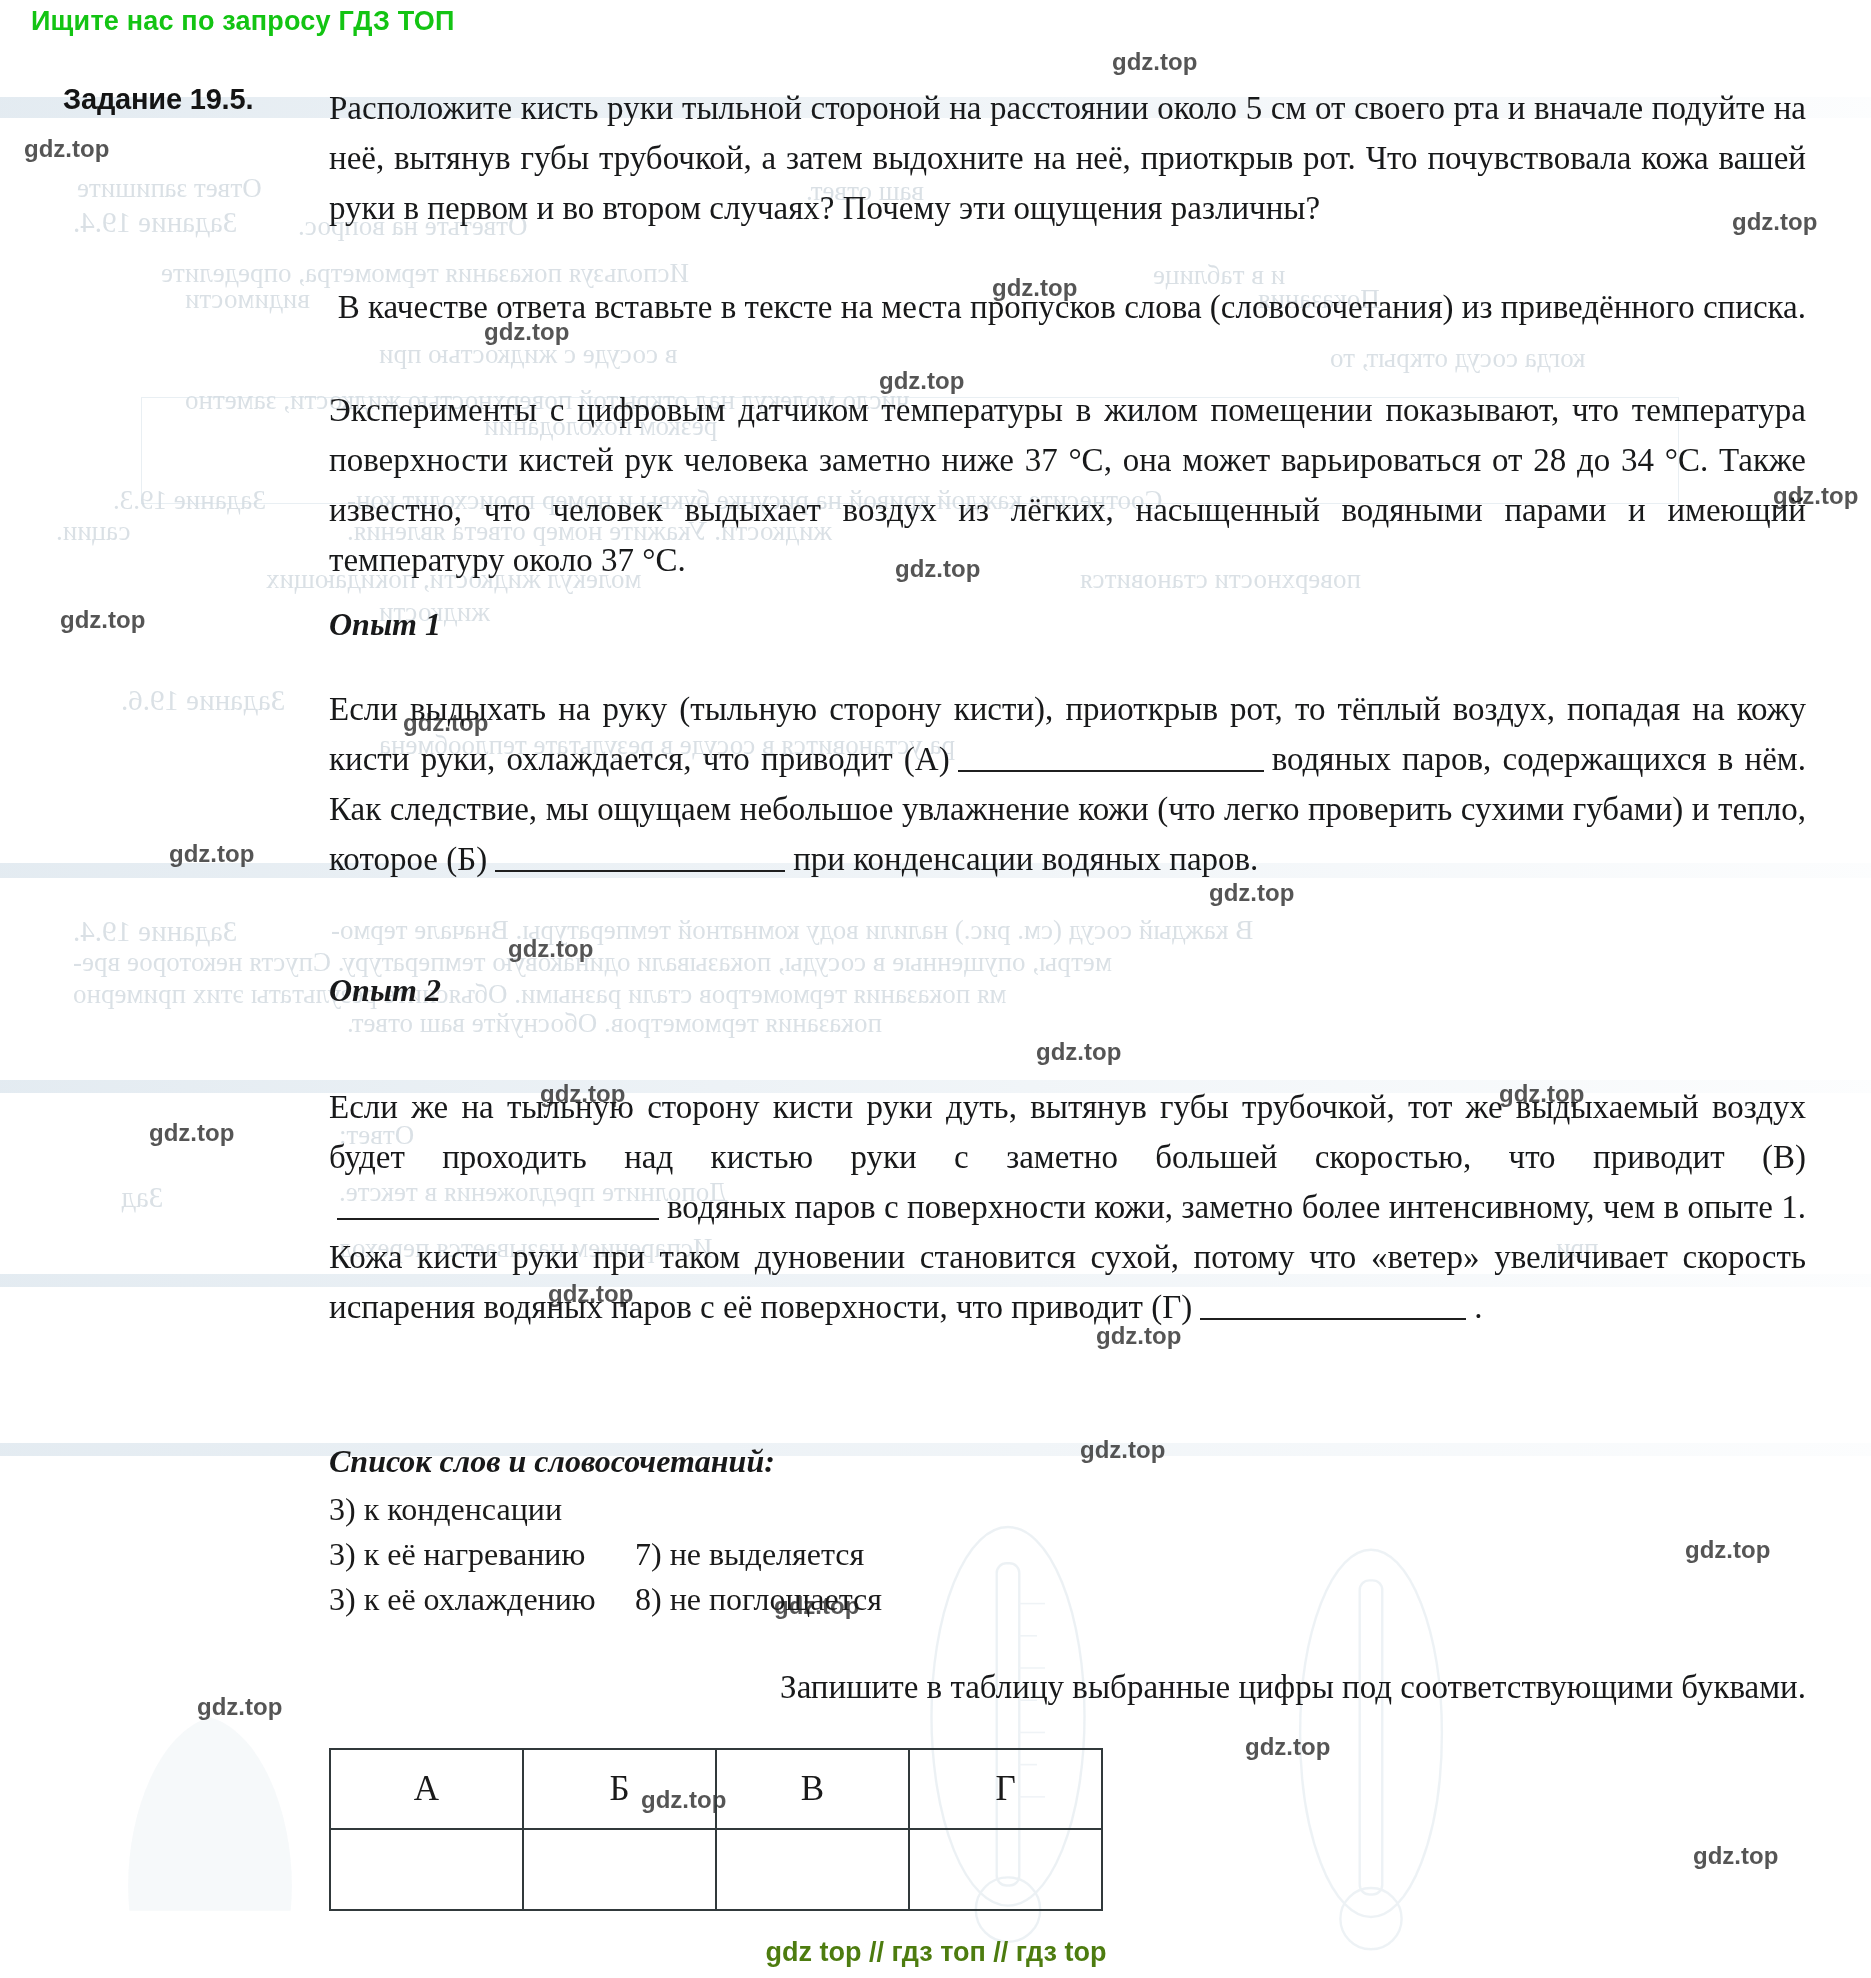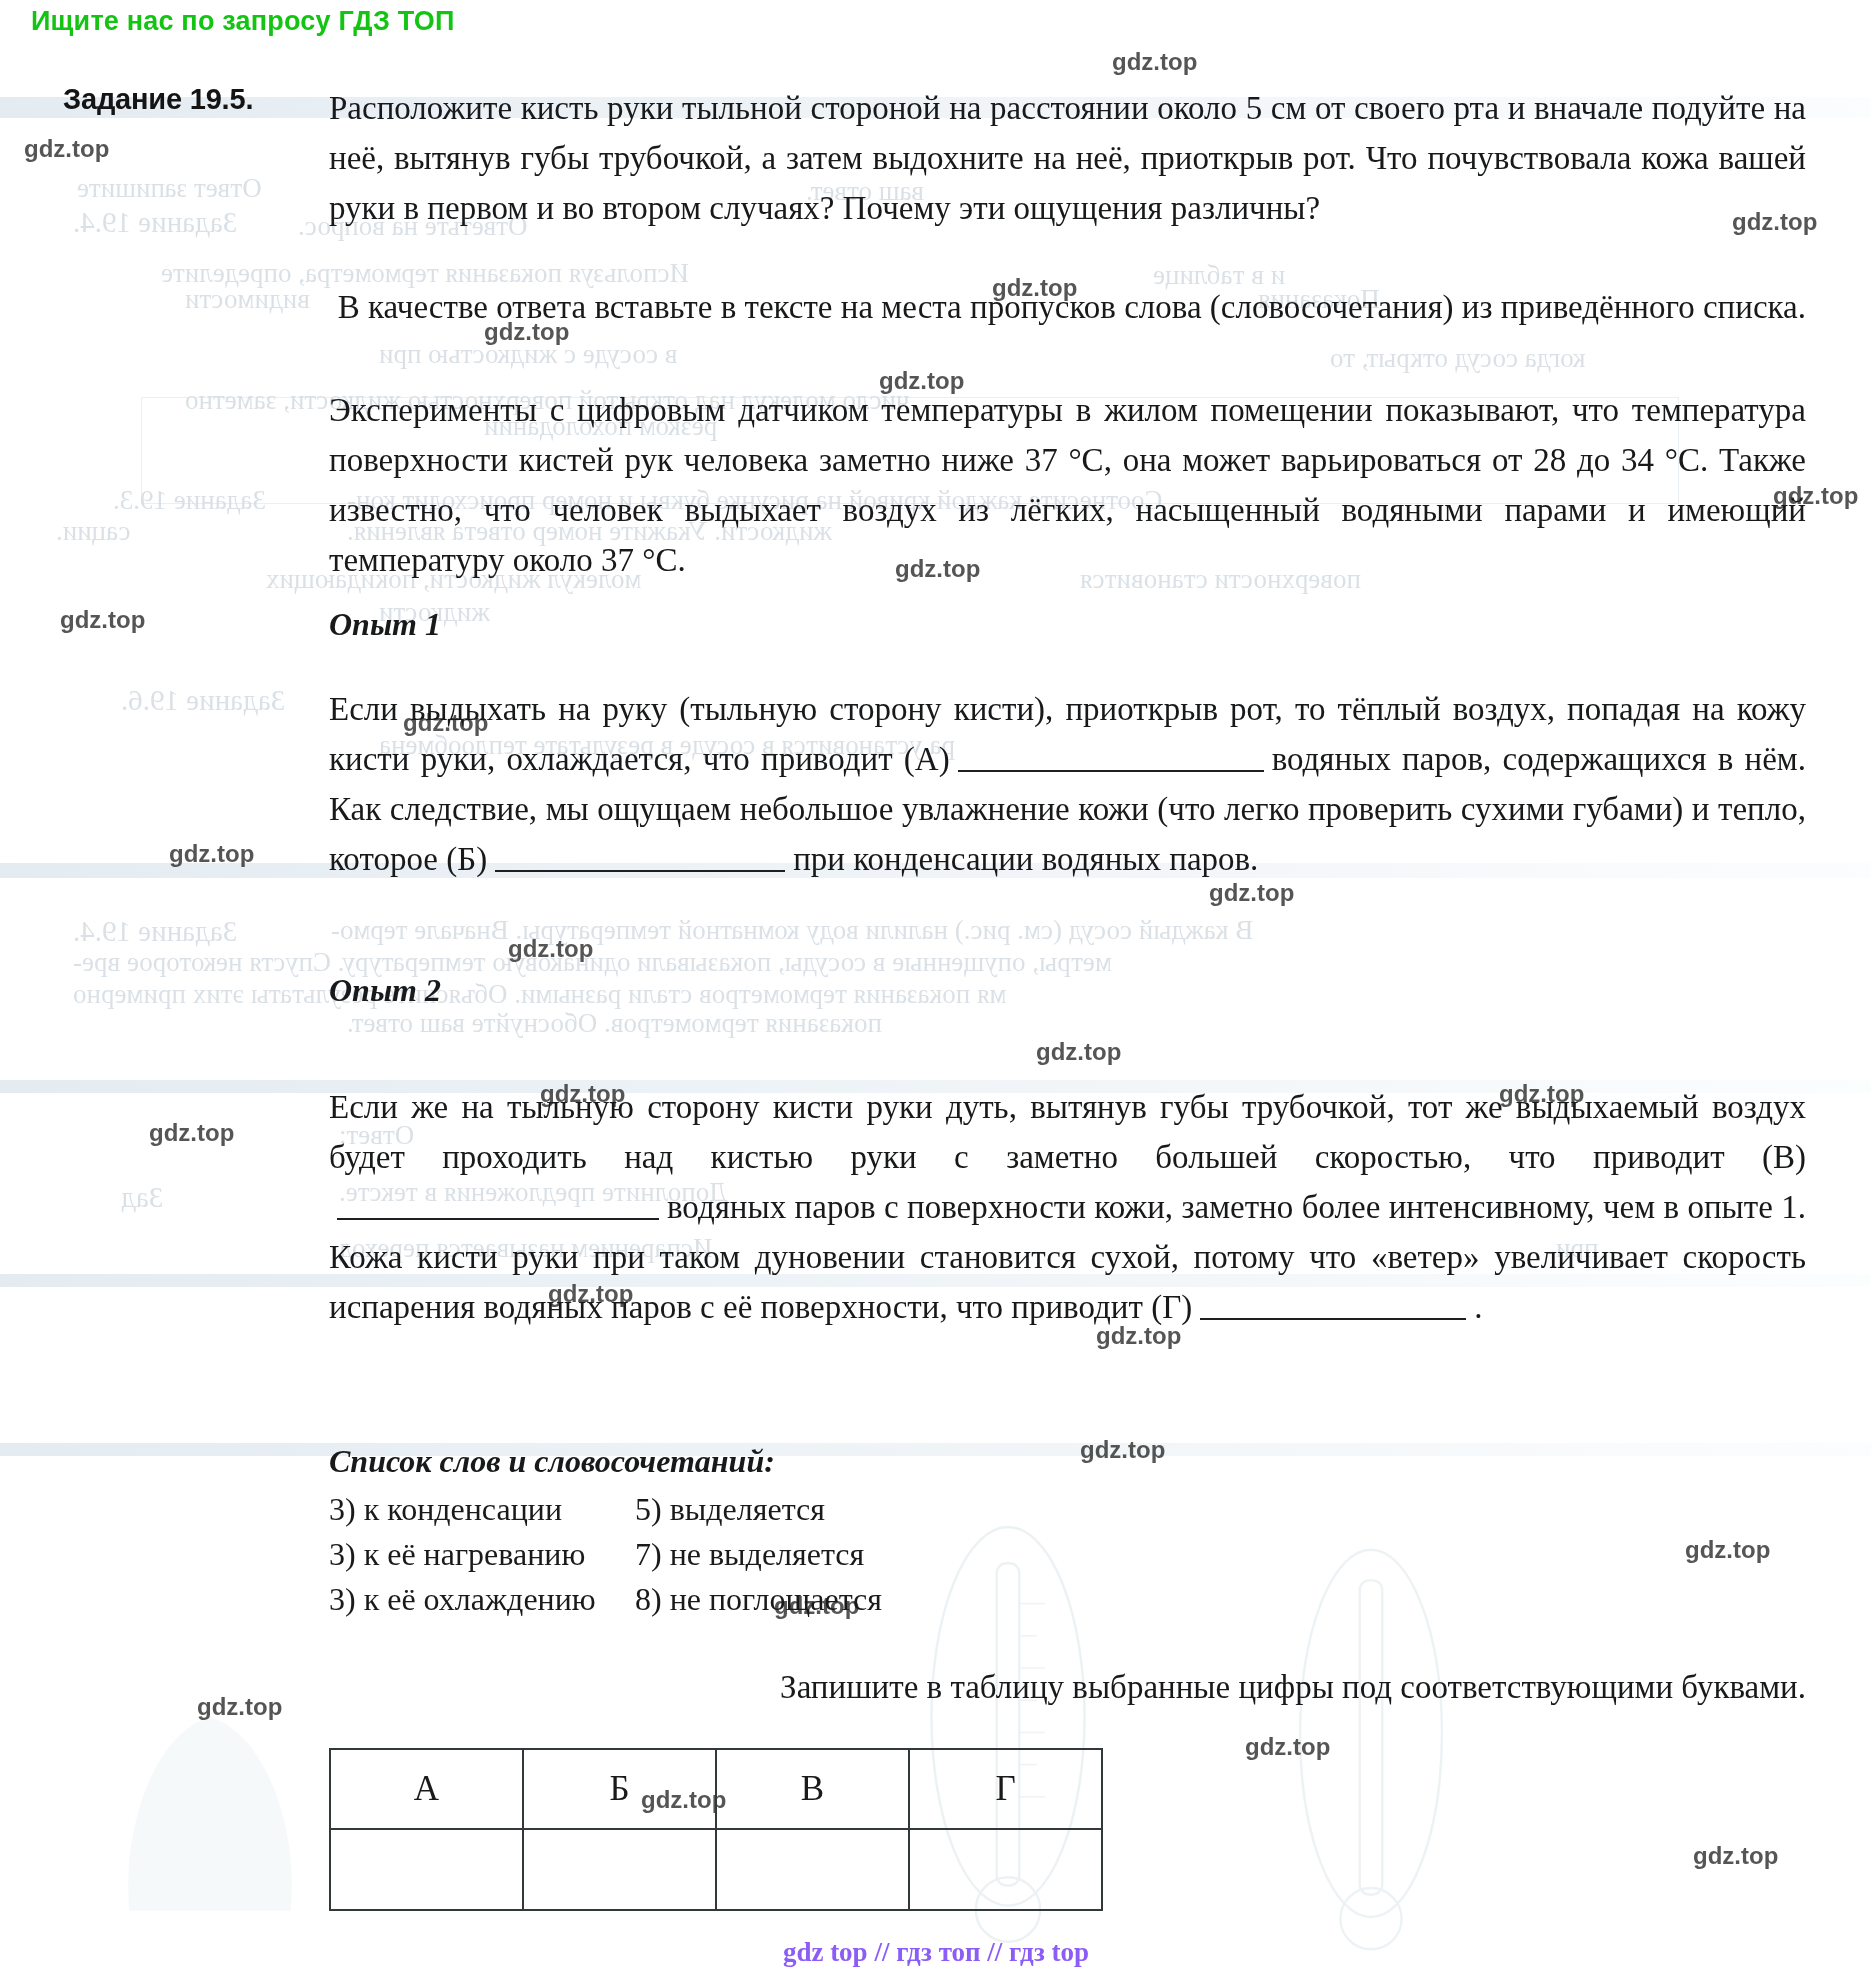--- a/index.html
+++ b/index.html
@@ -58,24 +58,24 @@
     letter-spacing: 0.2px;
     color: #13c413;
     padding-left: 31px;
   }
   .promo-bottom {
     position: absolute;
     bottom: 11.3px;
     left: 0;
     width: 100%;
     text-align: center;
-    font-family: Liberation Serif, serif;
+    font-family: Liberation Sans, sans-serif;
     font-weight: 700;
     font-size: 27px;
-    color: #8b5cf6;
+    color: #4d7c0f;
   }
 
   
   .wm {
     position: absolute;
     font-family: "Liberation Sans", sans-serif;
     font-weight: 700;
     font-size: 24px;
     color: #2b2b2b;
     opacity: .80;
@@ -289,21 +289,20 @@
 
     <div class="exp-head" style="top:972px;">Опыт 2</div>
 
     <div class="para" style="top:1082px;"><span>Если же на тыльную сторону кисти руки дуть, вытянув губы трубочкой, тот же выдыхаемый воздух будет проходить над кистью руки с заметно большей скоростью, что приводит</span> <span>(В)</span><span class="blank blank-v"></span><span>водяных паров с поверхности кожи, заметно более интенсивному, чем в опыте 1. Кожа кисти руки при таком дуновении становится сухой, потому что «ветер» увеличивает скорость испарения водяных паров с её поверхности, что приводит</span> <span>(Г)</span><span class="blank blank-g"></span><span>.</span></div>
 
     <div class="listhead" style="top:1443px;">Список слов и словосочетаний:</div>
 
     <div class="wordlist">
       <div class="wl-row">
         <div class="wl-col-a">3) к конденсации</div>
-        <div class="wl-col-b">5) выделяется</div>
       </div>
       <div class="wl-row">
         <div class="wl-col-a">3) к её нагреванию</div>
         <div class="wl-col-b">7) не выделяется</div>
       </div>
       <div class="wl-row">
         <div class="wl-col-a">3) к её охлаждению</div>
         <div class="wl-col-b">8) не поглощается</div>
       </div>
     </div>

